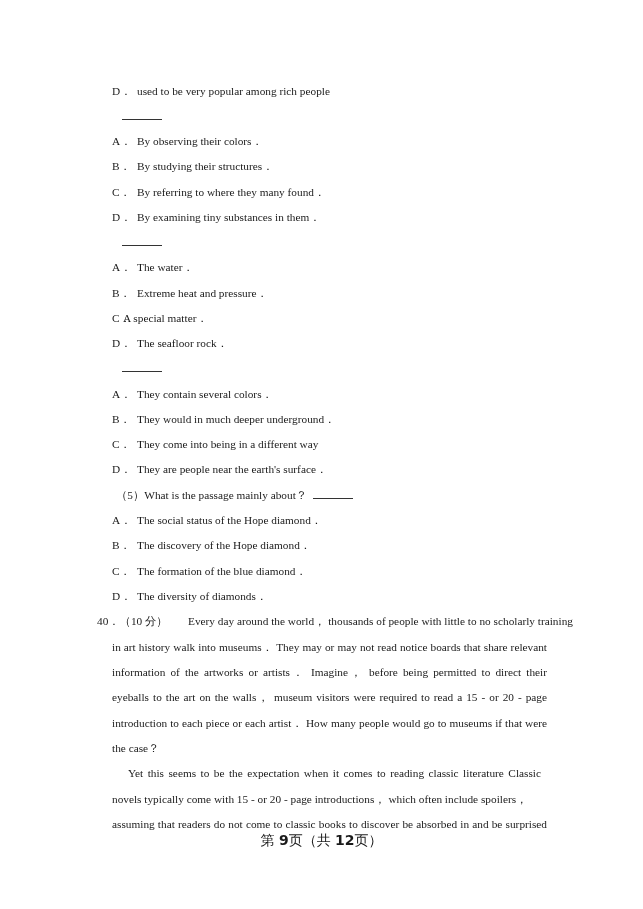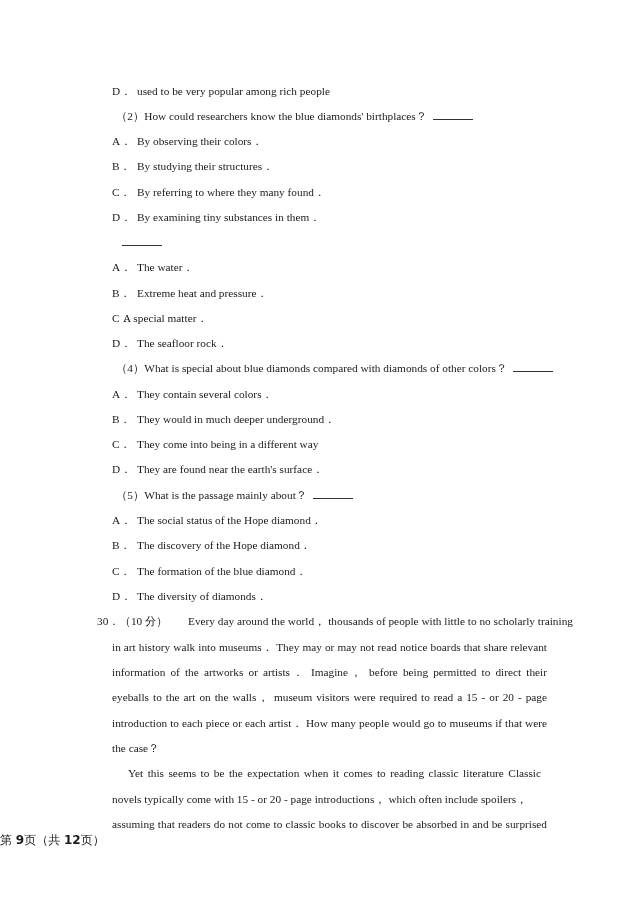--- a/index.html
+++ b/index.html
@@ -9,35 +9,35 @@
       color: #1a1a1a; font-size: 11.3px;
     }
     .line { position: absolute; white-space: nowrap; line-height: 14px; }
     .opt-letter { position: absolute; left: 112px; }
     .opt-text { position: absolute; left: 137px; text-align: right; }
     .q { position: absolute; left: 116px; }
     .blank { display: inline-block; width: 40px; border-bottom: 1px solid #333; height: 10px; margin-left: 6px; vertical-align: baseline; }
     .para { position: absolute; left: 112px; width: 435px; text-align: justify; text-align-last: justify; white-space: nowrap; }
     .para.last { text-align-last: left; }
     .qnum { position: absolute; left: 97px; }
-    .footer { position: absolute; left: 0; width: 643px; font-size: 12px; top: 832px; font-family: "DejaVu Sans", sans-serif; }
+    .footer { position: absolute; left: 0; width: 643px; text-align: center; font-size: 14px; top: 832px; font-family: "DejaVu Sans", sans-serif; }
     .footer b { font-weight: bold; }
   </style>
 </head>
 <body>
 
 <div>
 
   <div class="line" style="top:84px">
     <span class="opt-letter">D．</span>
     <span class="opt-text">used to be very popular among rich people</span>
   </div>
 
   <div class="line" style="top:109px">
-    <span class="q"><span>（2）How could researchers know the blue diamonds' birthplaces？</span><span class="blank"></span></span>
+    <span class="q"><span class="blank"></span></span>
   </div>
   <div class="line" style="top:134px">
     <span class="opt-letter">A．</span>
     <span class="opt-text">By observing their colors．</span>
   </div>
   <div class="line" style="top:159px">
     <span class="opt-letter">B．</span>
     <span class="opt-text">By studying their structures．</span>
   </div>
   <div class="line" style="top:185px">
@@ -63,37 +63,37 @@
   <div class="line" style="top:311px">
     <span class="opt-letter">C．</span>
     <span class="opt-text" style="left:123px">A special matter．</span>
   </div>
   <div class="line" style="top:336px">
     <span class="opt-letter">D．</span>
     <span class="opt-text">The seafloor rock．</span>
   </div>
 
   <div class="line" style="top:361px">
-    <span class="q"><span>（4）What is special about blue diamonds compared with diamonds of other colors？</span><span class="blank"></span></span>
+    <span class="q"><span class="blank"></span></span>
   </div>
   <div class="line" style="top:387px">
     <span class="opt-letter">A．</span>
     <span class="opt-text">They contain several colors．</span>
   </div>
   <div class="line" style="top:412px">
     <span class="opt-letter">B．</span>
     <span class="opt-text">They would in much deeper underground．</span>
   </div>
   <div class="line" style="top:437px">
     <span class="opt-letter">C．</span>
     <span class="opt-text">They come into being in a different way</span>
   </div>
   <div class="line" style="top:462px">
     <span class="opt-letter">D．</span>
-    <span class="opt-text">They are found near the earth's surface．</span>
+    <span class="opt-text">They are people near the earth's surface．</span>
   </div>
 
   <div class="line" style="top:488px">
     <span class="q"><span>（5）What is the passage mainly about？</span><span class="blank"></span></span>
   </div>
   <div class="line" style="top:513px">
     <span class="opt-letter">A．</span>
     <span class="opt-text">The social status of the Hope diamond．</span>
   </div>
   <div class="line" style="top:538px">
@@ -103,21 +103,21 @@
   <div class="line" style="top:564px">
     <span class="opt-letter">C．</span>
     <span class="opt-text">The formation of the blue diamond．</span>
   </div>
   <div class="line" style="top:589px">
     <span class="opt-letter">D．</span>
     <span class="opt-text">The diversity of diamonds．</span>
   </div>
 
   <div class="line" style="top:614px">
-    <span class="qnum"><span>30．</span><span>（10 分）</span></span>
+    <span class="qnum"><span>40．</span><span>（10 分）</span></span>
     <span class="para" style="left:188px; width:359px">Every day around the world，  thousands of people with little to no scholarly training</span>
   </div>
   <div class="line" style="top:640px">
     <span class="para">in art history walk into museums．  They may or may not read notice boards that share relevant</span>
   </div>
   <div class="line" style="top:665px">
     <span class="para">information of the artworks or artists．  Imagine，  before being permitted to direct their</span>
   </div>
   <div class="line" style="top:690px">
     <span class="para">eyeballs to the art on the walls，  museum visitors were required to read a 15 - or 20 - page</span>

